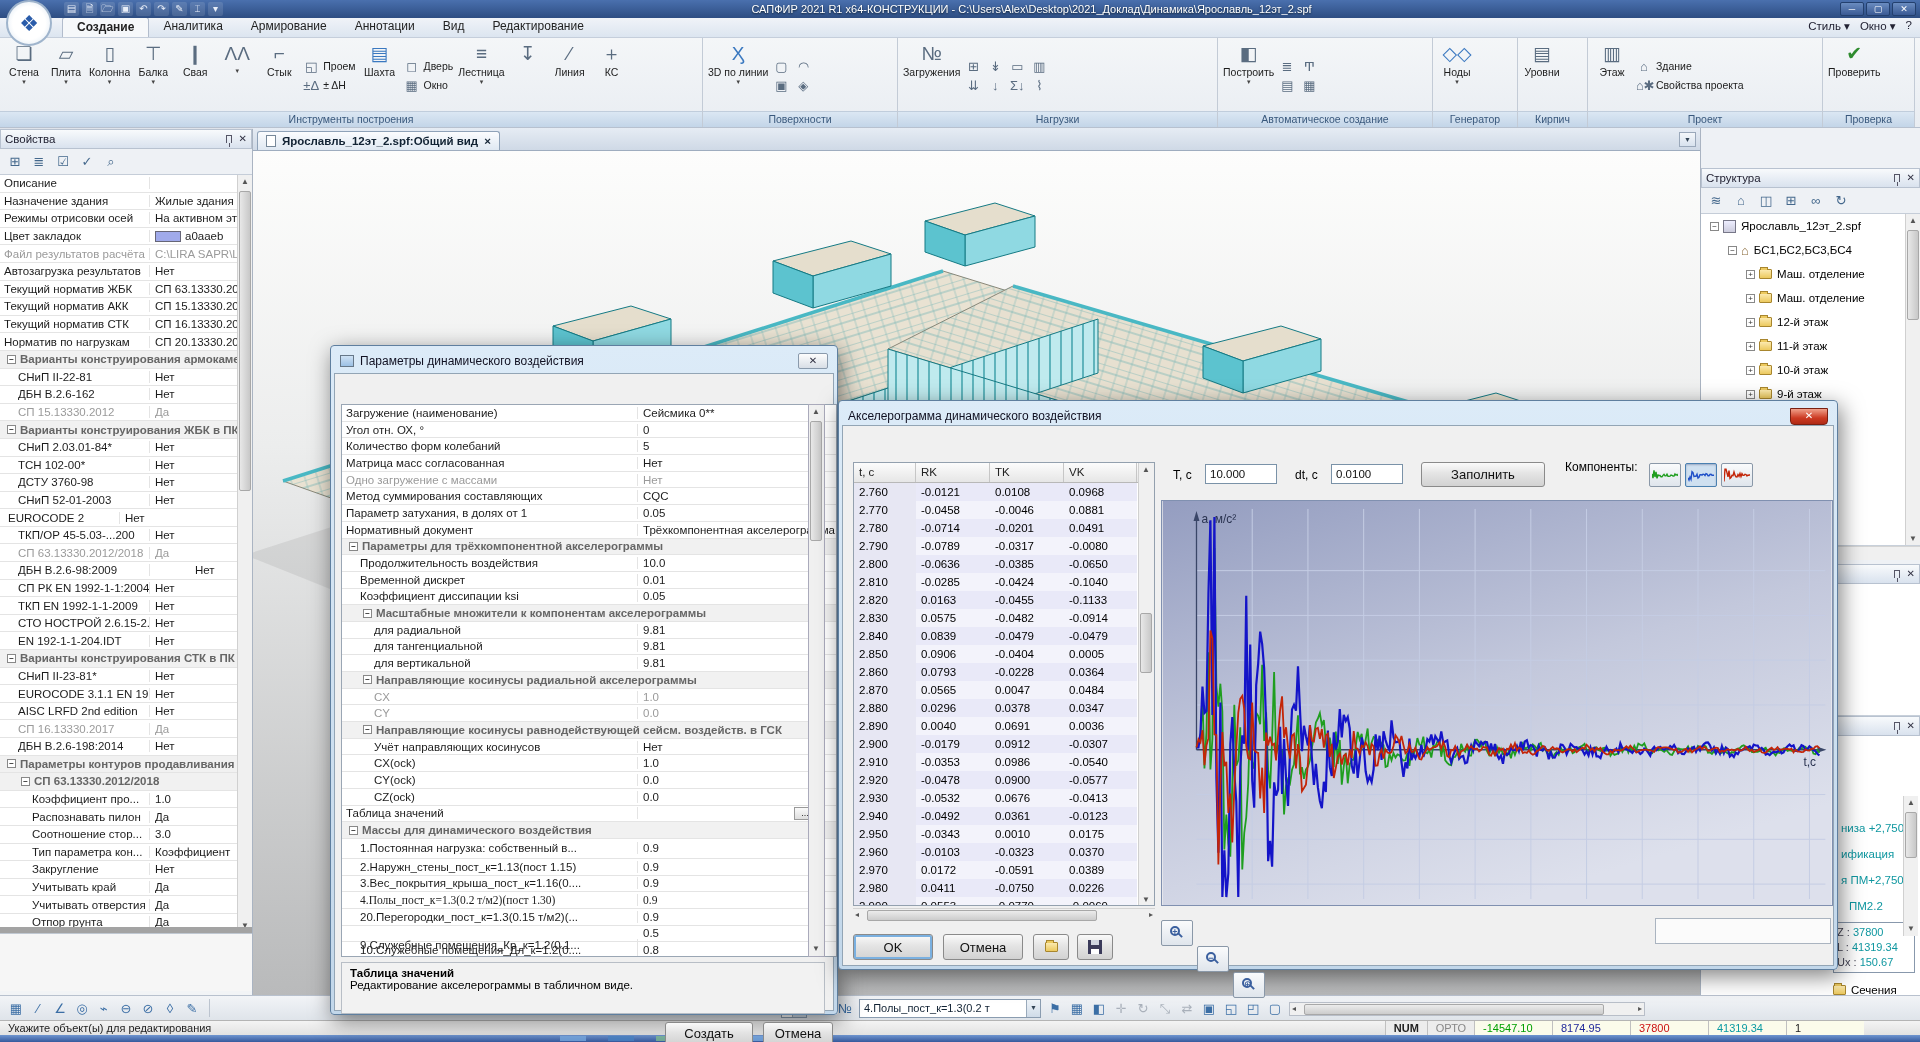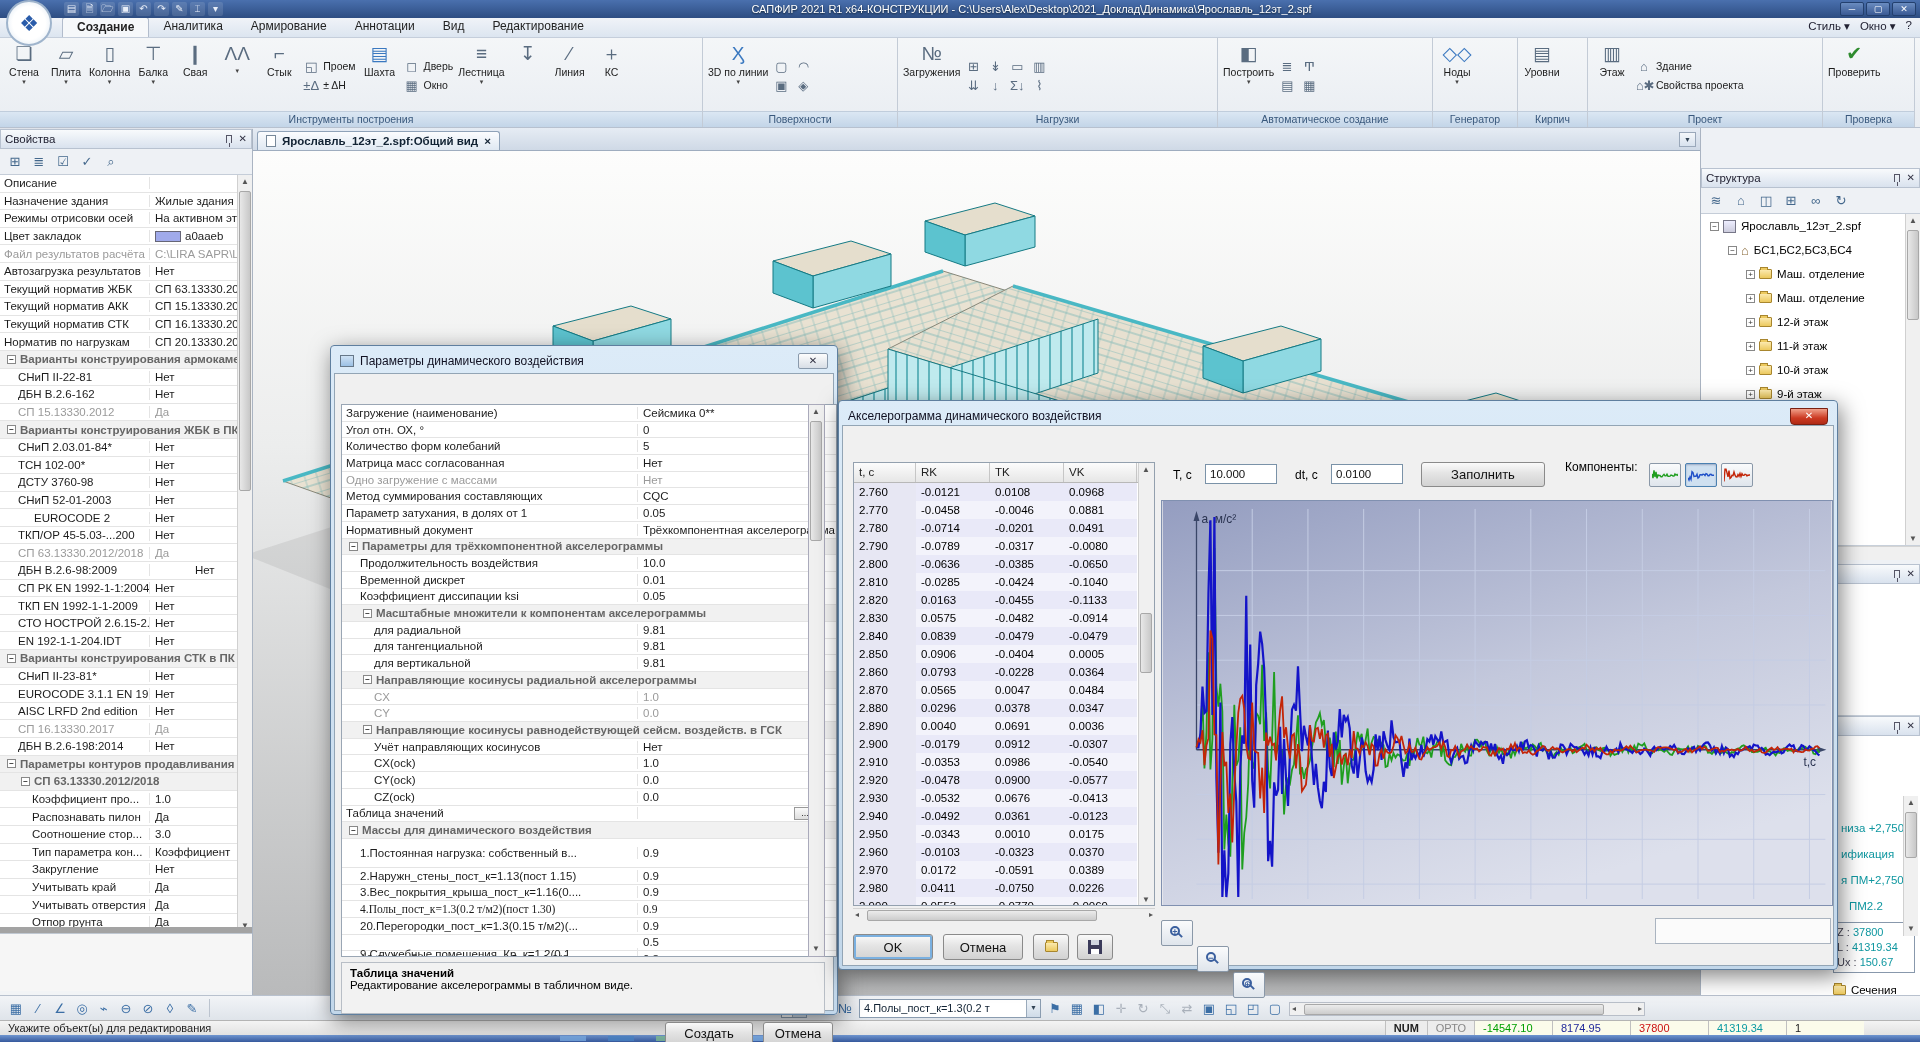--- a/index.html
+++ b/index.html
@@ -492,21 +492,21 @@
           <span>Нет</span>
         </span>
       </div>
       <div class="prow" style="height: 17.6px;">
         <span class="pn" style="padding-left: 18px; width: 150px;">СНиП 52-01-2003</span>
         <span class="pv">
           <span>Нет</span>
         </span>
       </div>
       <div class="prow" style="height: 17.6px;">
-        <span class="pn" style="padding-left: 34px; width: 150px;">EUROCODE 2</span>
+        <span class="pn" style="padding-left: 8px; width: 120px;">EUROCODE 2</span>
         <span class="pv">
           <span>Нет</span>
         </span>
       </div>
       <div class="prow" style="height: 17.6px;">
         <span class="pn" style="padding-left: 18px; width: 150px;">ТКП/ОР 45-5.03-...200</span>
         <span class="pv">
           <span>Нет</span>
         </span>
       </div>
@@ -1044,21 +1044,21 @@
           <span class="pn" style="padding-left: 4px; width: 296px;">Таблица значений</span>
           <span class="pv">
             <span></span>
             <span class="dots">...</span>
           </span>
         </div>
         <div class="prow grp" style="height: 16.7px; padding-left: 4px;">
           <span class="exp">−</span>
           <span class="gn">Массы для динамического воздействия</span>
         </div>
-        <div class="prow" style="height: 29px;">
+        <div class="prow" style="height: 20px;">
           <span class="pn" style="padding-left: 18px; width: 296px;">1.Постоянная нагрузка: собственный в...</span>
           <span class="pv">
             <span>0.9</span>
           </span>
         </div>
         <div class="prow" style="height: 16.7px;">
           <span class="pn" style="padding-left: 18px; width: 296px;">2.Наружн_стены_пост_к=1.13(пост 1.15)</span>
           <span class="pv">
             <span>0.9</span>
           </span>

